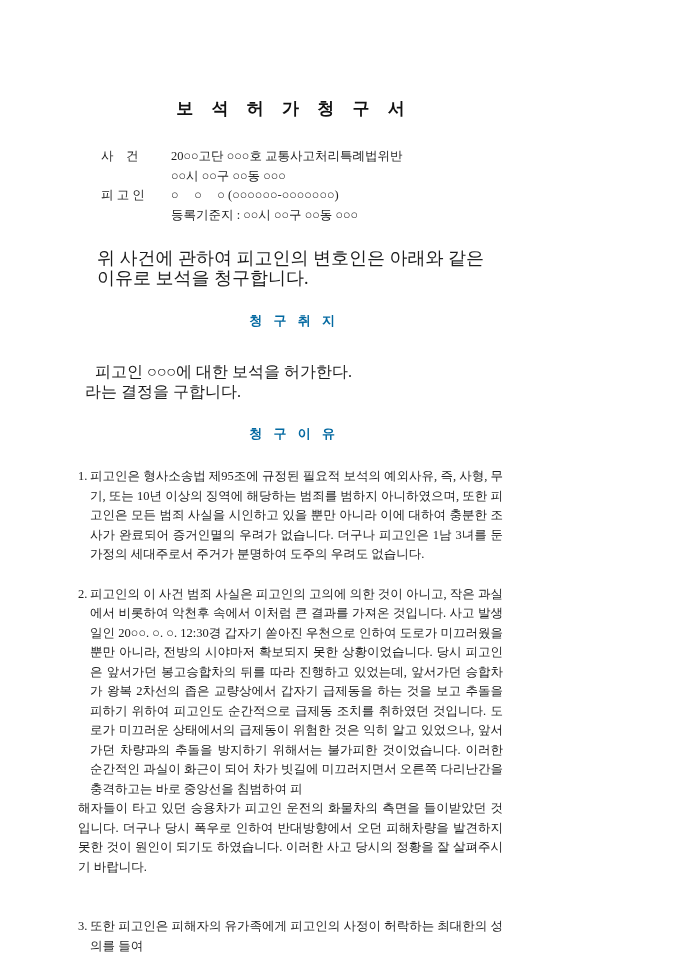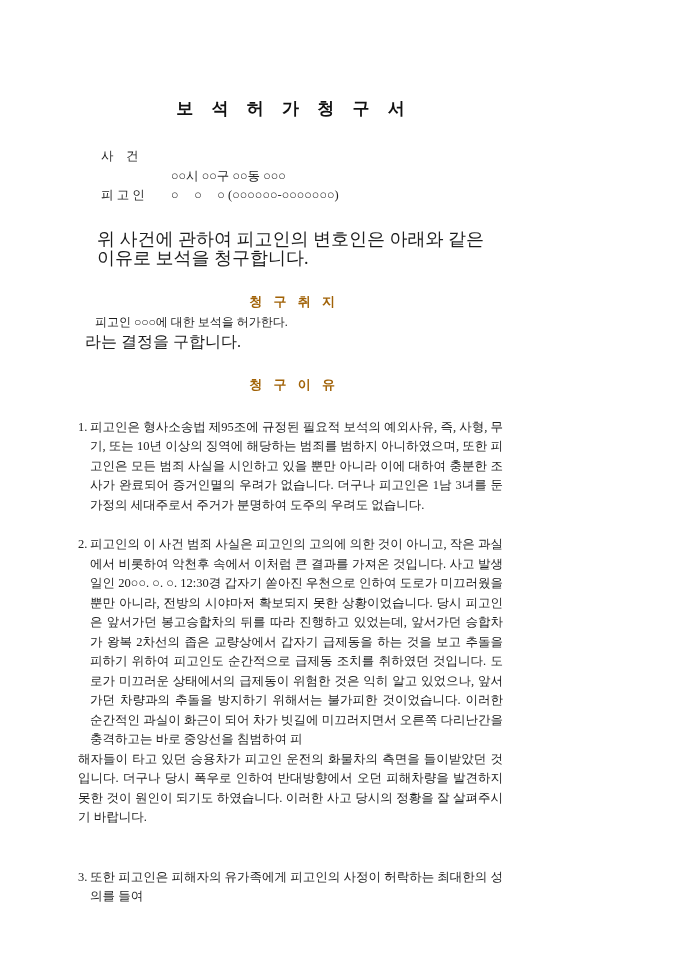--- a/index.html
+++ b/index.html
@@ -38,26 +38,26 @@
     font-size: 18px;
     line-height: 19.5px;
   }
   .section-heading {
     margin-top: 24px;
     text-align: center;
     font-size: 13px;
     font-weight: bold;
     letter-spacing: 4px;
     white-space: pre;
-    color: #a16207;
+    color: #0369a1;
   }
   .claim-line1 {
-    margin-top: 2px;
+    margin-top: 32px;
     padding-left: 10px;
-    font-size: 12px;
+    font-size: 16px;
     line-height: 19.5px;
   }
   .claim-line2 {
     font-size: 16px;
     line-height: 19.5px;
   }
   .reasons { margin-top: 24px; }
   .reason {
     position: relative;
     padding-left: 5px;
@@ -81,28 +81,33 @@
 </head>
 <body>
 
 <div class="page">
 
   <div class="doc-title">보 석 허 가 청 구 서</div>
 
   <div class="case-section">
     <div class="case-row">
       <span class="case-label">사    건</span>
+      <span class="case-value">20○○고단 ○○○호 교통사고처리특례법위반</span>
     </div>
     <div class="case-row">
       <span class="case-label"></span>
       <span class="case-value">○○시 ○○구 ○○동 ○○○</span>
     </div>
     <div class="case-row">
       <span class="case-label">피 고 인</span>
       <span class="case-value">○     ○     ○ (○○○○○○-○○○○○○○)</span>
+    </div>
+    <div class="case-row">
+      <span class="case-label"></span>
+      <span class="case-value">등록기준지 : ○○시 ○○구 ○○동 ○○○</span>
     </div>
   </div>
 
   <p class="intro">위 사건에 관하여 피고인의 변호인은 아래와 같은 이유로 보석을 청구합니다.</p>
 
   <div class="section-heading">청 구 취 지</div>
   <p class="claim-line1">피고인 ○○○에 대한 보석을 허가한다.</p>
   <p class="claim-line2">라는 결정을 구합니다.</p>
 
   <div class="section-heading">청 구 이 유</div>

